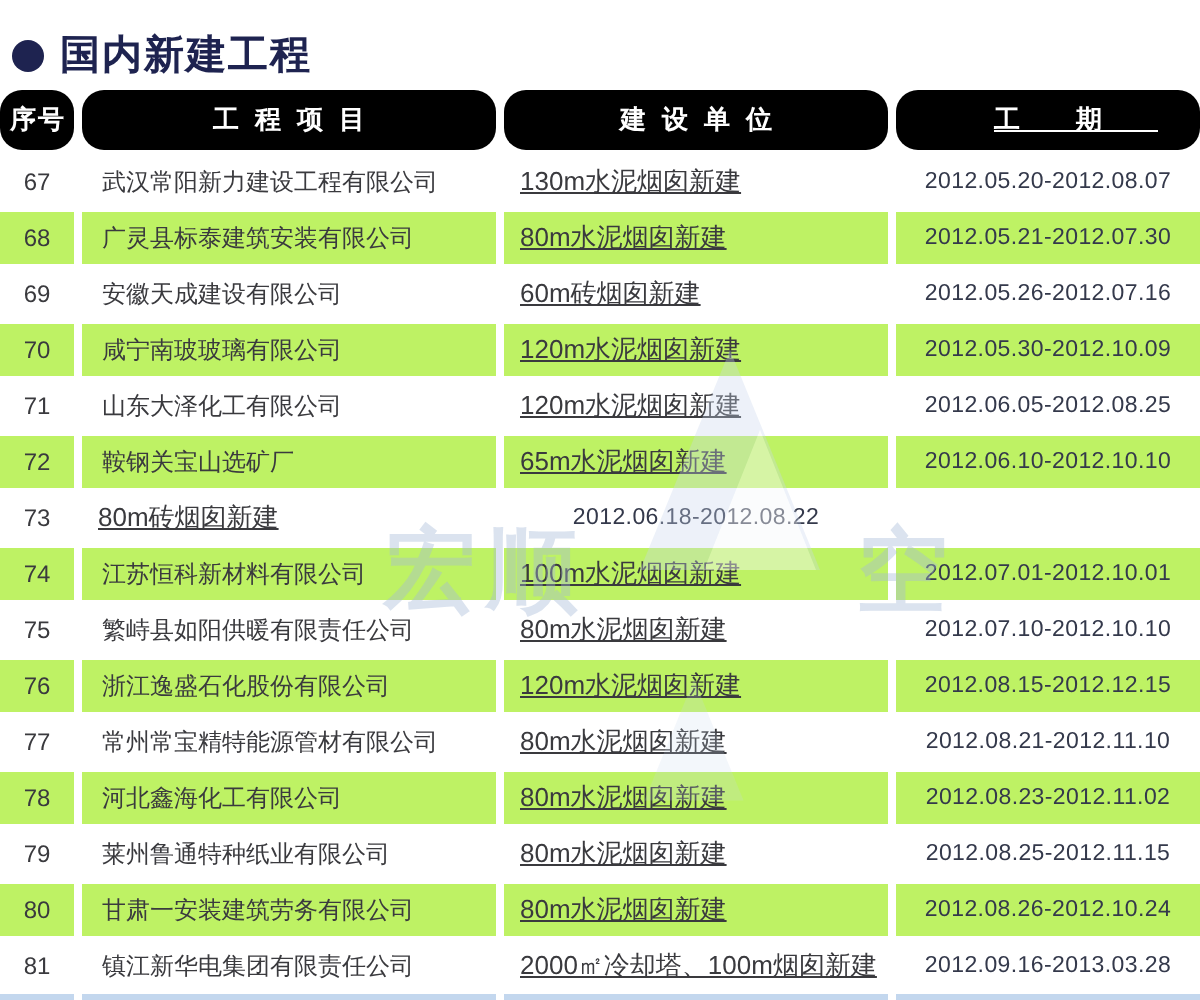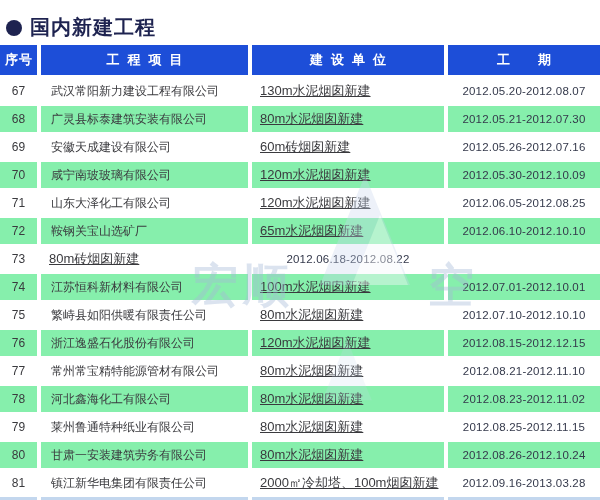--- a/index.html
+++ b/index.html
@@ -37,46 +37,47 @@
 
   
   .grid-row {
     display:grid;
     grid-template-columns:37px 207px 192px 152px;
     column-gap:4px;
     width:600px;
   }
   .thead { height:30px; margin-bottom:3px; }
   .thead .hcell {
-    background:#1d4ed8;
+    background:#000000;
     color:#ffffff;
     font-weight:bold;
     font-size:13px;
     display:flex;
     align-items:center;
     justify-content:center;
     height:30px;
     white-space:nowrap;
+    border-radius:11px;
   }
   .ls-sm  { letter-spacing:1px;  text-indent:1px; }
   .ls-md  { letter-spacing:8px;  text-indent:8px; }
-  .ls-lg  { letter-spacing:28px; text-indent:28px; }
+  .ls-lg  { letter-spacing:28px; text-indent:28px;text-decoration:underline; }
 
   .tbody { }
   .row { height:26px; margin-bottom:2px; align-items:stretch; }
   .cell {
     background:#ffffff;
     display:flex;
     align-items:center;
     font-size:12px;
     color:#3a3a3e;
     white-space:nowrap;
     overflow:hidden;
   }
-  .row.alt .cell { background:#86efac; }
+  .row.alt .cell { background:#bef264; }
   .c-no      { justify-content:center; }
   .c-company { padding-left:10px; }
   .c-project { padding-left:8px; font-size:13px;text-decoration:underline; }
   .c-date    { justify-content:center; font-size:11.5px; color:#34394b; letter-spacing:0.2px; }
 
   .bottom-sliver { position:absolute; left:0; bottom:0; height:3px; }
   .bottom-sliver .cell { background:#c3d7ee; height:3px; }
 
   
   .watermark {

